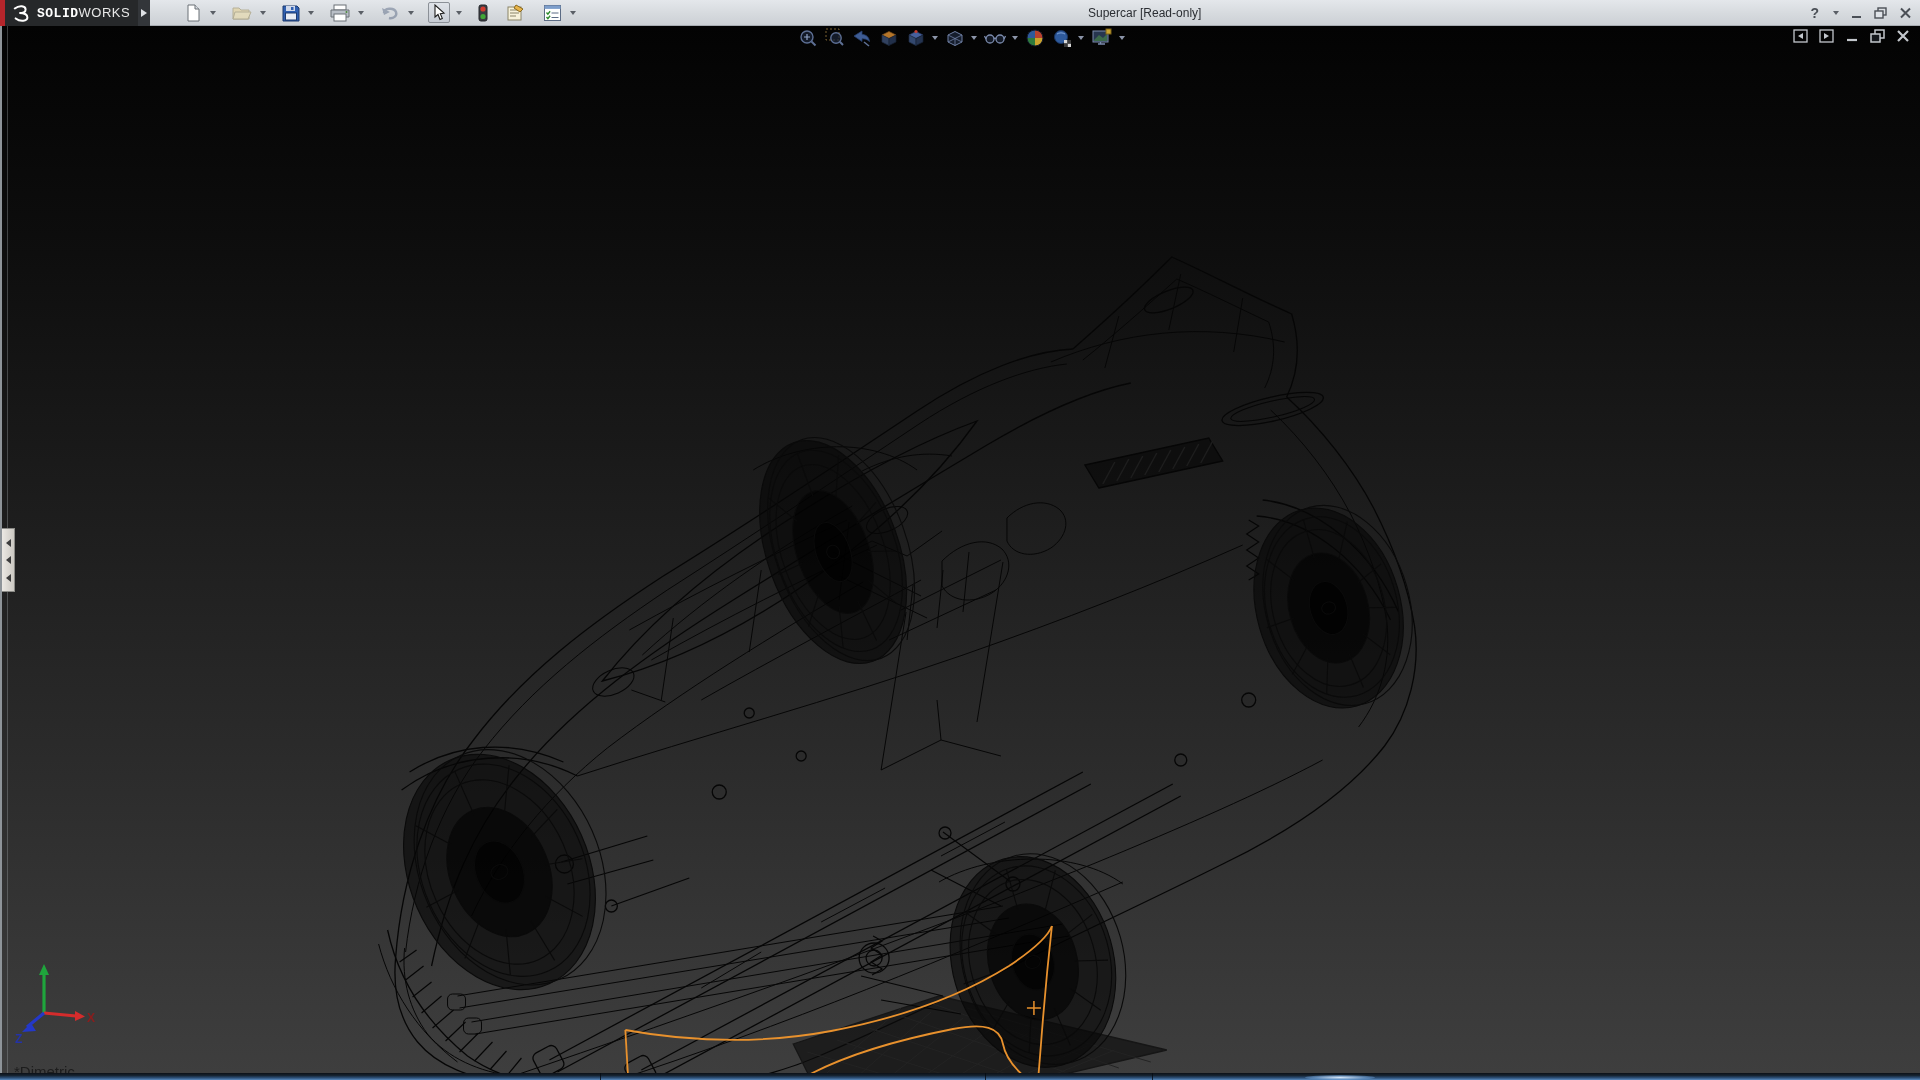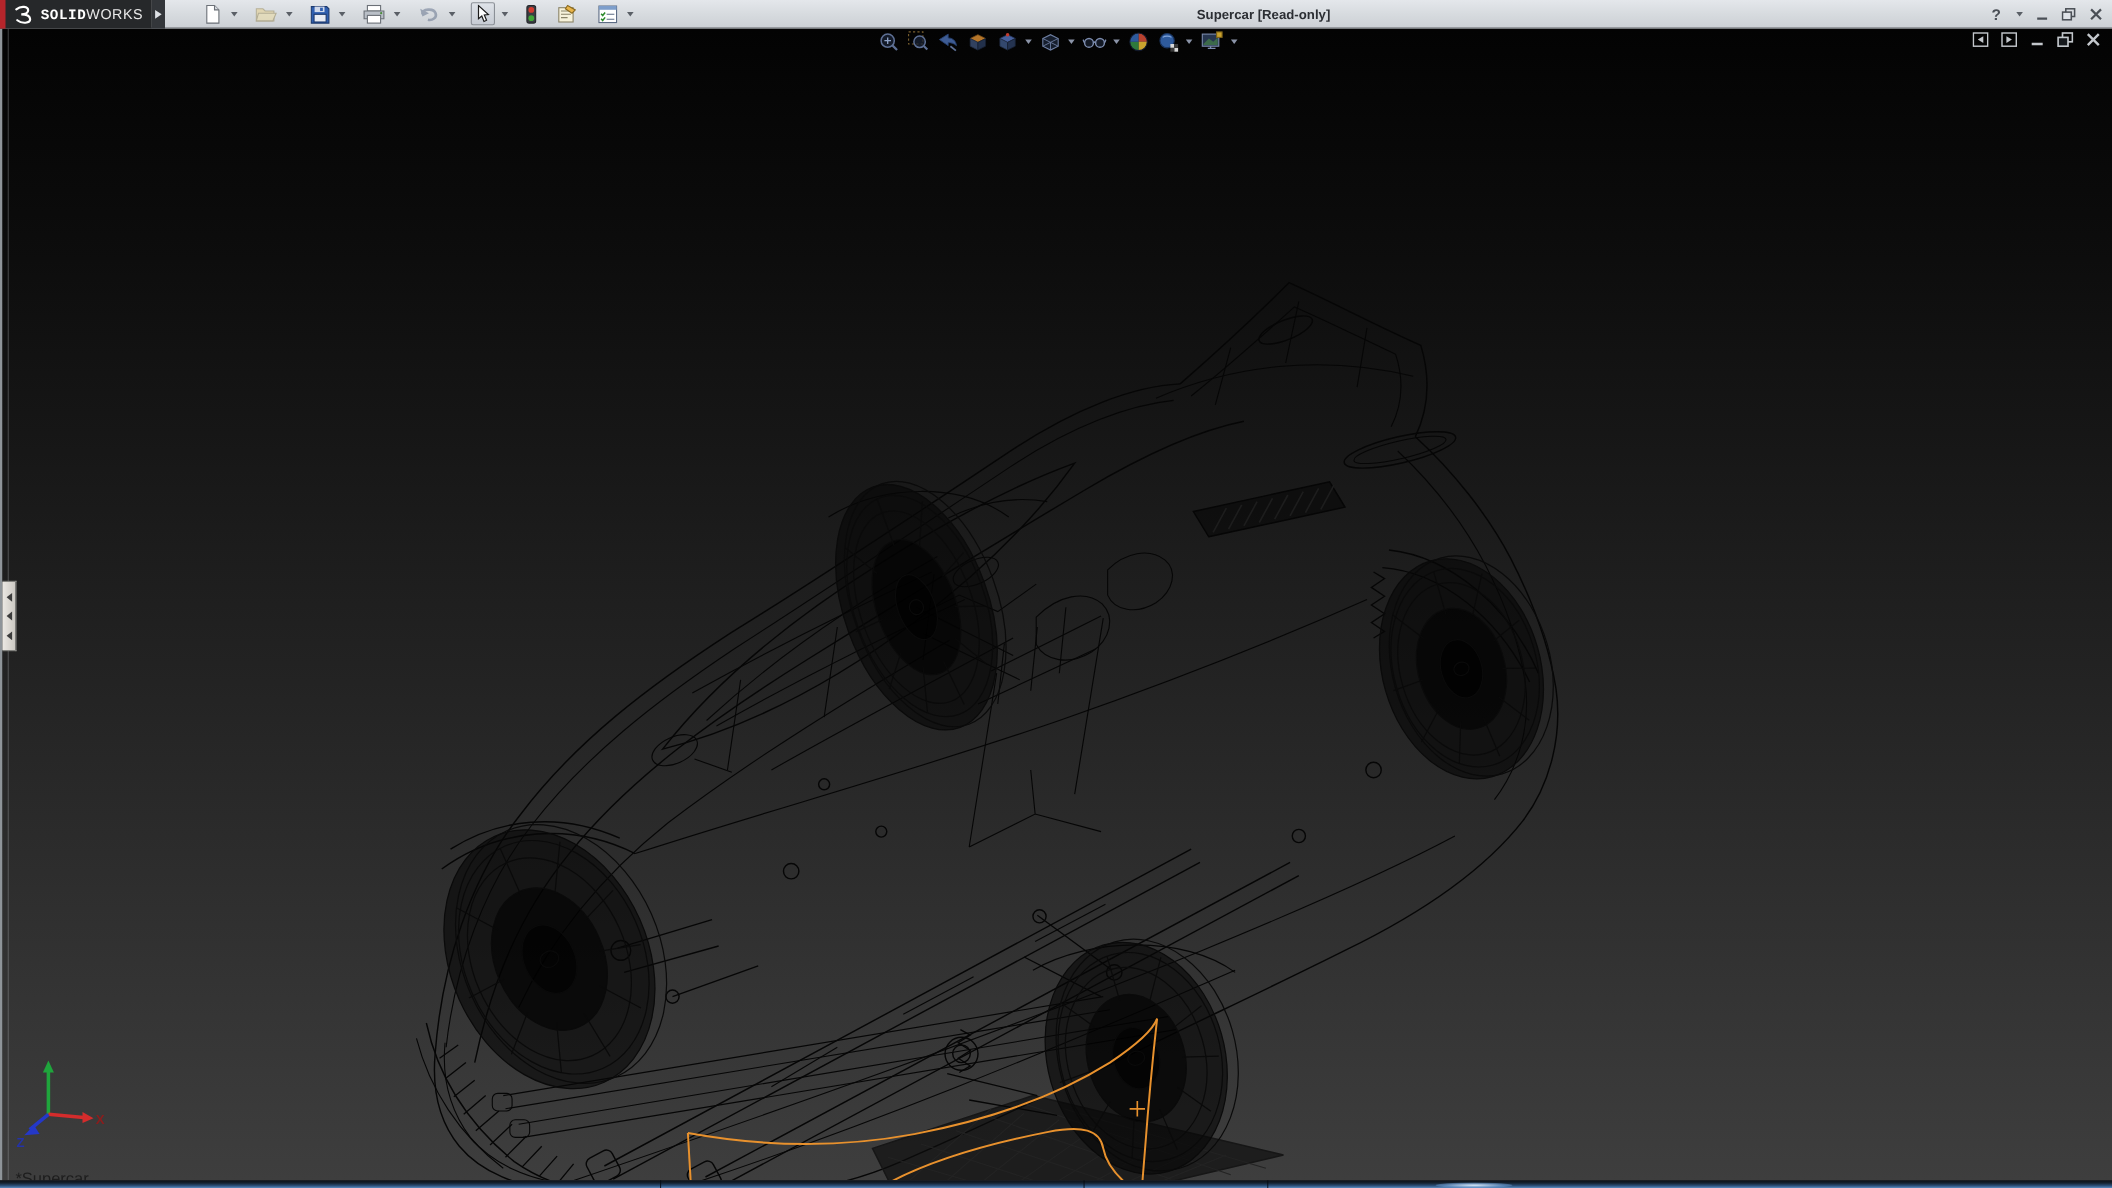--- a/index.html
+++ b/index.html
@@ -17,21 +17,21 @@
   .brand b{ font-weight:bold;font-family:Liberation Mono, monospace; } .brand span{ font-weight:normal; color:#e8e8e8; }
   .menu-expand{ width:12px; height:26px; background:#33363a; display:flex; align-items:center; justify-content:center; }
   .std-toolbar{ display:flex; align-items:center; margin-left:32px; gap:3px; }
   .tbtn{ display:flex; align-items:center; padding:1px 2px; border-radius:2px; }
   .tbtn.pressed{ background:linear-gradient(#dfe3e9,#c7ccd4); border:1px solid #8b9097; }
   .tbtn.disabled{ opacity:.45; }
   .dd{ width:0; height:0; border-left:3px solid transparent; border-right:3px solid transparent;
        border-top:4px solid #5a5f66; margin-left:3px; }
   .tb-sep{ width:8px; }
   .win-title{ position:absolute; left:1088px; top:0; height:26px; line-height:26px;
-              font-size:12px; color:#2b2e33;font-weight:bold; }
+              font-size:12px; color:#2b2e33; }
   .win-controls{ position:absolute; right:8px; top:0; height:26px; display:flex; align-items:center; gap:11px; }
   .help-q{ font-size:14px; font-weight:bold; color:#4a4f56; line-height:26px; }
 
   
   .viewport{ position:absolute; top:26px; left:0; width:1920px; height:1047px;
     background:linear-gradient(180deg,#030303 0%,#0d0d0d 20%,#1c1c1c 45%,#2b2b2b 70%,#3e3e3e 100%);
     border-left:2px solid #8e9499; overflow:hidden; }
   .viewport::before{ content:""; position:absolute; left:5px; top:0; bottom:0; width:1px;
     background:rgba(160,165,170,.35); }
   .scene{ position:absolute; inset:0; width:100%; height:100%; }
@@ -419,21 +419,21 @@
     <line x1="30" y1="50" x2="30" y2="10" stroke="#1fa53c" stroke-width="3.2"></line>
     <polygon points="25,12 35,12 30,1" fill="#1fa53c"></polygon>
     <line x1="30" y1="50" x2="62" y2="53" stroke="#d42c2c" stroke-width="3.2"></line>
     <polygon points="61,48 61,58 71,53.5" fill="#d42c2c"></polygon>
     <text x="73" y="59" font-size="12" fill="#8b1d1d" font-weight="bold">X</text>
     <line x1="30" y1="50" x2="13" y2="64" stroke="#2438c8" stroke-width="3.2"></line>
     <polygon points="17,60 22,68 8,69" fill="#2438c8"></polygon>
     <text x="1" y="80" font-size="12" fill="#2433a8" font-weight="bold">Z</text>
   </svg>
 
-  <div class="view-label">*Supercar</div>
+  <div class="view-label">*Dimetric</div>
 </div>
 
 <div class="taskbar">
   <span class="seg" style="left:600px"></span>
   <span class="seg" style="left:985px"></span>
   <span class="seg" style="left:1152px"></span>
   <span class="glow"></span>
 </div>
 
 </body></html>

